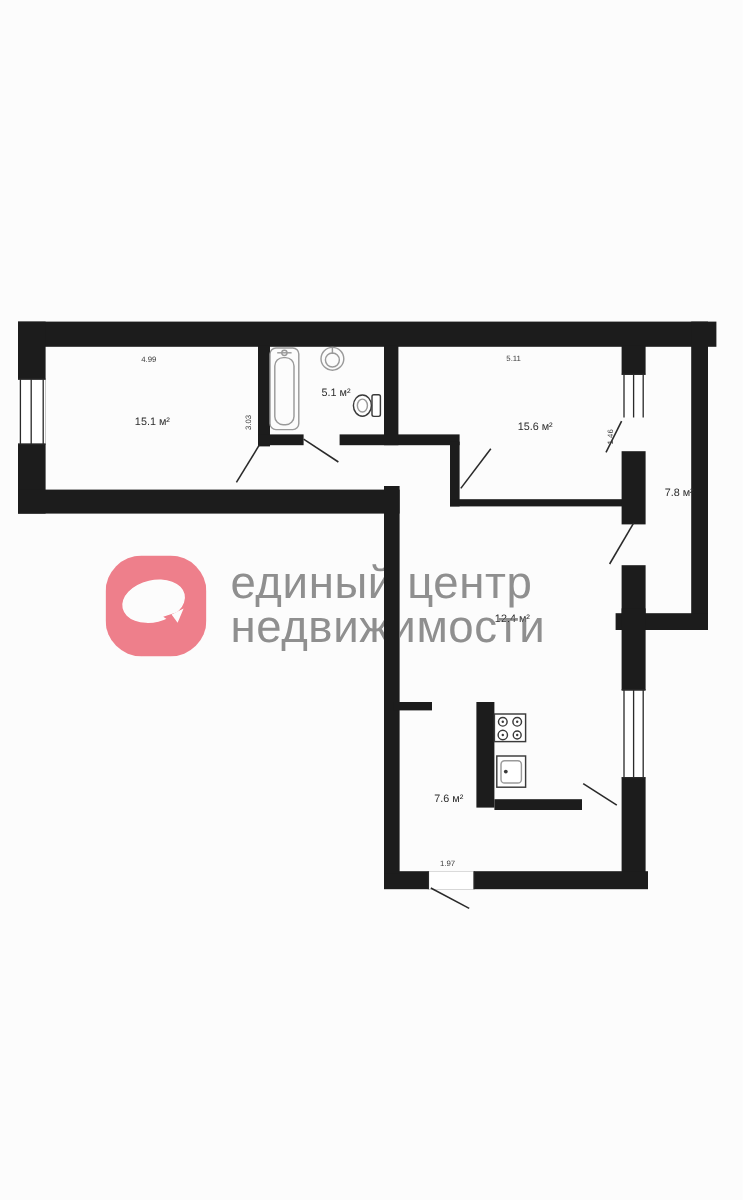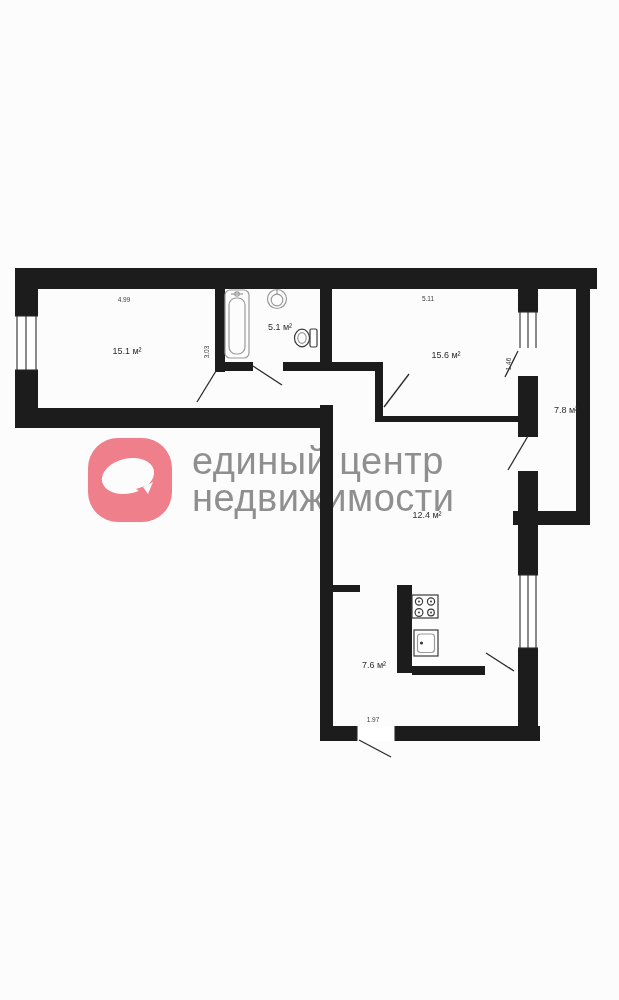--- a/index.html
+++ b/index.html
@@ -11,21 +11,21 @@
   #plan-svg{position:absolute;left:0;top:0;}
   .wall{fill:#1c1c1c;stroke:none;}
   .floor{fill:#ffffff;}
   .leaf{stroke:#2a2a2a;stroke-width:1.3;fill:none;}
   .winline{stroke:#2a2a2a;stroke-width:1.1;fill:none;}
   .fix-dark{stroke:#3a3a3a;stroke-width:1.2;fill:#ffffff;}
   .fix-light{stroke:#9a9a9a;stroke-width:1.2;fill:none;}
   .area-label{font-size:9px;fill:#2d2d2d;text-anchor:middle;font-family:"Liberation Sans",sans-serif;}
   .dim-label{font-size:6.5px;fill:#3c3c3c;text-anchor:middle;font-family:"Liberation Sans",sans-serif;}
   #watermark{
-    position:absolute;left:88px;top:435px;width:460px;height:90px;
+    position:absolute;left:88px;top:460px;width:460px;height:90px;
     display:flex;align-items:center;gap:20px;
     mix-blend-mode:darken;pointer-events:none;
   }
   #wm-logo{width:84px;height:84px;flex:0 0 auto;}
   #wm-text{display:flex;flex-direction:column;justify-content:center;}
   .wm-line{
     font-size:38px;line-height:37px;font-weight:500;letter-spacing:0.5px;
     color:#8f8f8f;white-space:nowrap;
   }
 </style>

